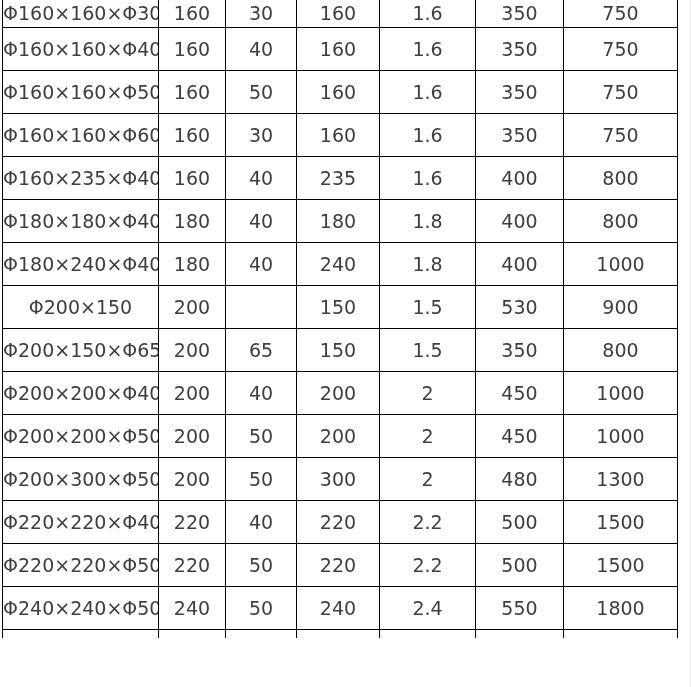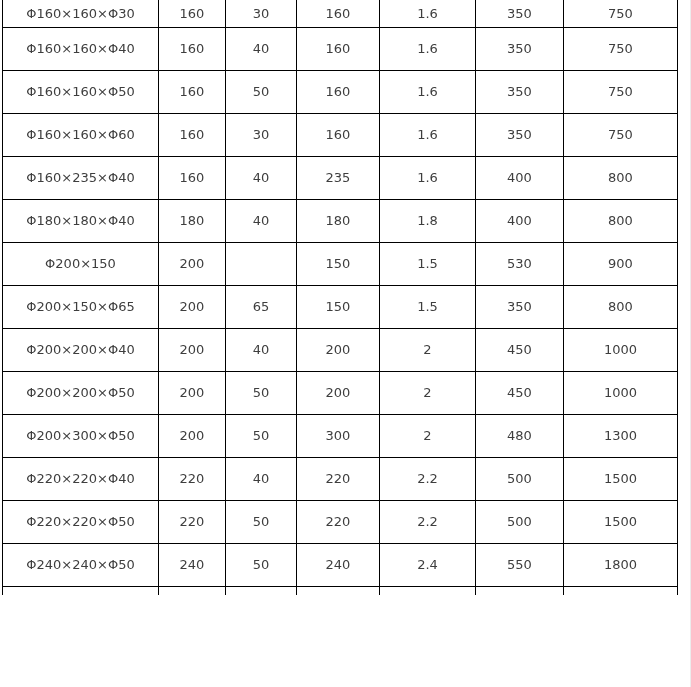--- a/index.html
+++ b/index.html
@@ -13,21 +13,21 @@
   }
   .table-wrap {
     position: absolute;
     top: 0;
     left: 2px;
   }
   table.spec-table {
     border-collapse: collapse;
     table-layout: fixed;
     width: 675px;
-    font-size: 13px;
+    font-size: 19px;
     color: #3e3e3e;
   }
   table.spec-table td {
     border: 1px solid #000000;
     text-align: center;
     vertical-align: middle;
     padding: 0;
     overflow: hidden;
     white-space: nowrap;
   }
@@ -111,20 +111,29 @@
         <tr>
           <td>Φ180×180×Φ40</td>
           <td>180</td>
           <td>40</td>
           <td>180</td>
           <td>1.8</td>
           <td>400</td>
           <td>800</td>
         </tr>
         <tr>
+          <td>Φ180×240×Φ40</td>
+          <td>180</td>
+          <td>40</td>
+          <td>240</td>
+          <td>1.8</td>
+          <td>400</td>
+          <td>1000</td>
+        </tr>
+        <tr>
           <td>Φ200×150</td>
           <td>200</td>
           <td></td>
           <td>150</td>
           <td>1.5</td>
           <td>530</td>
           <td>900</td>
         </tr>
         <tr>
           <td>Φ200×150×Φ65</td>

